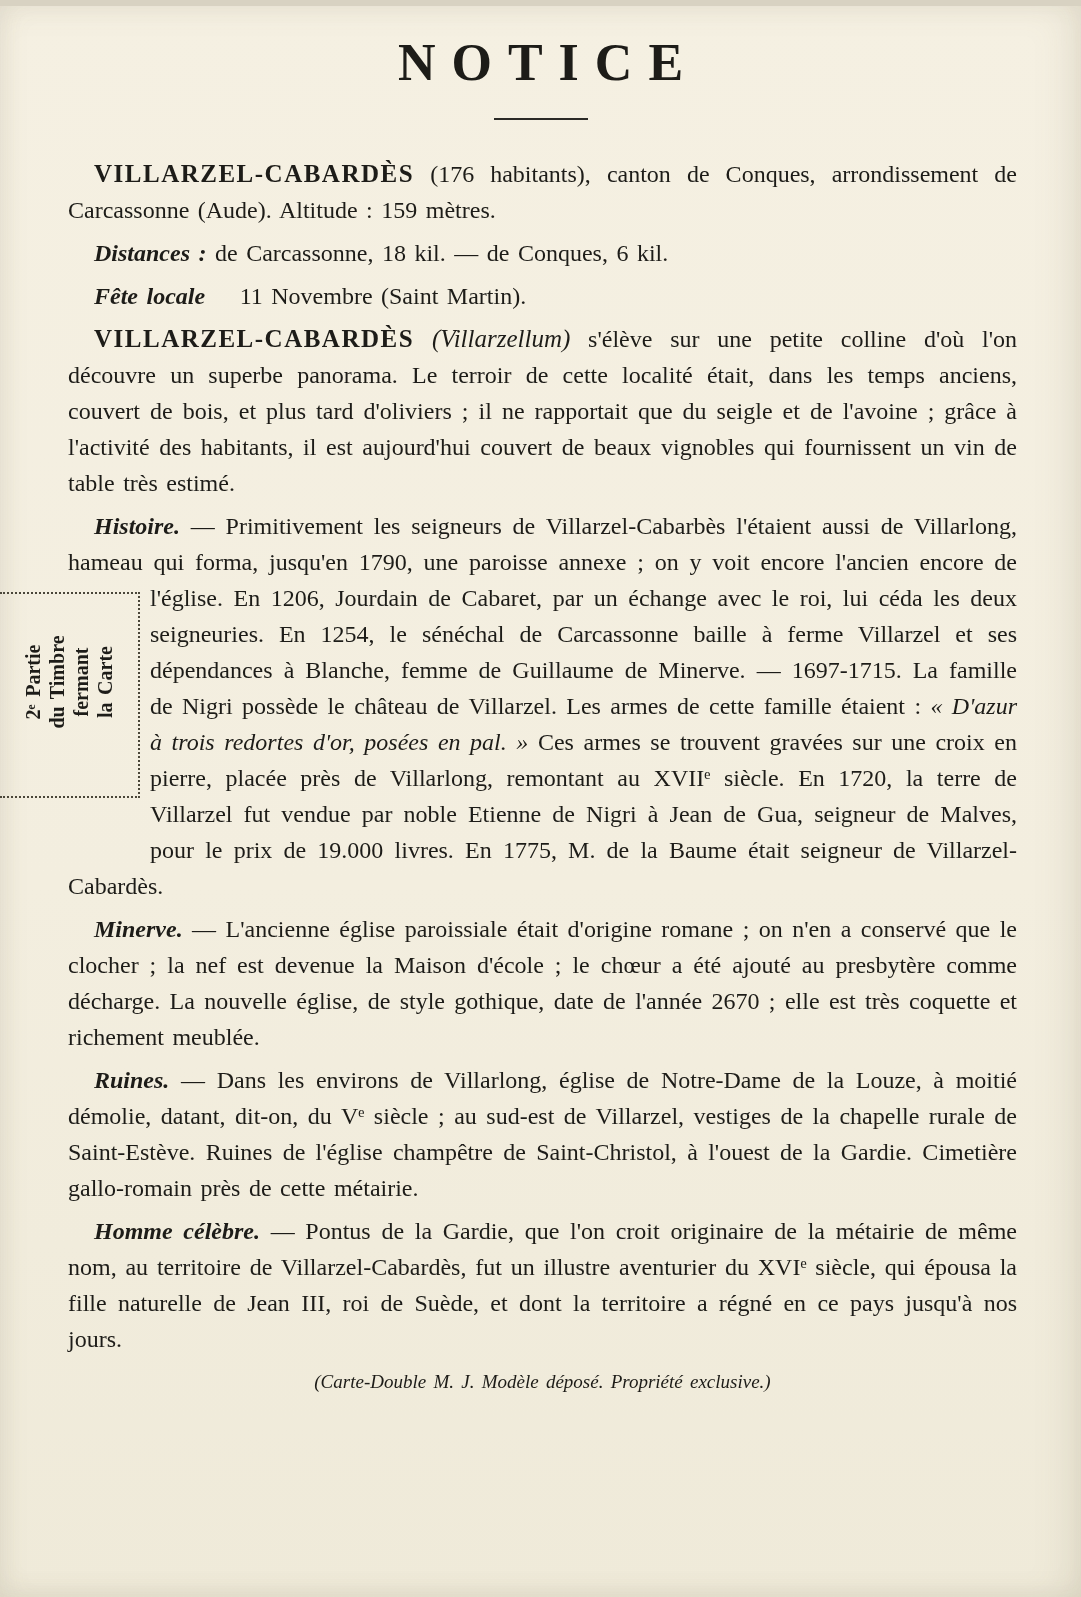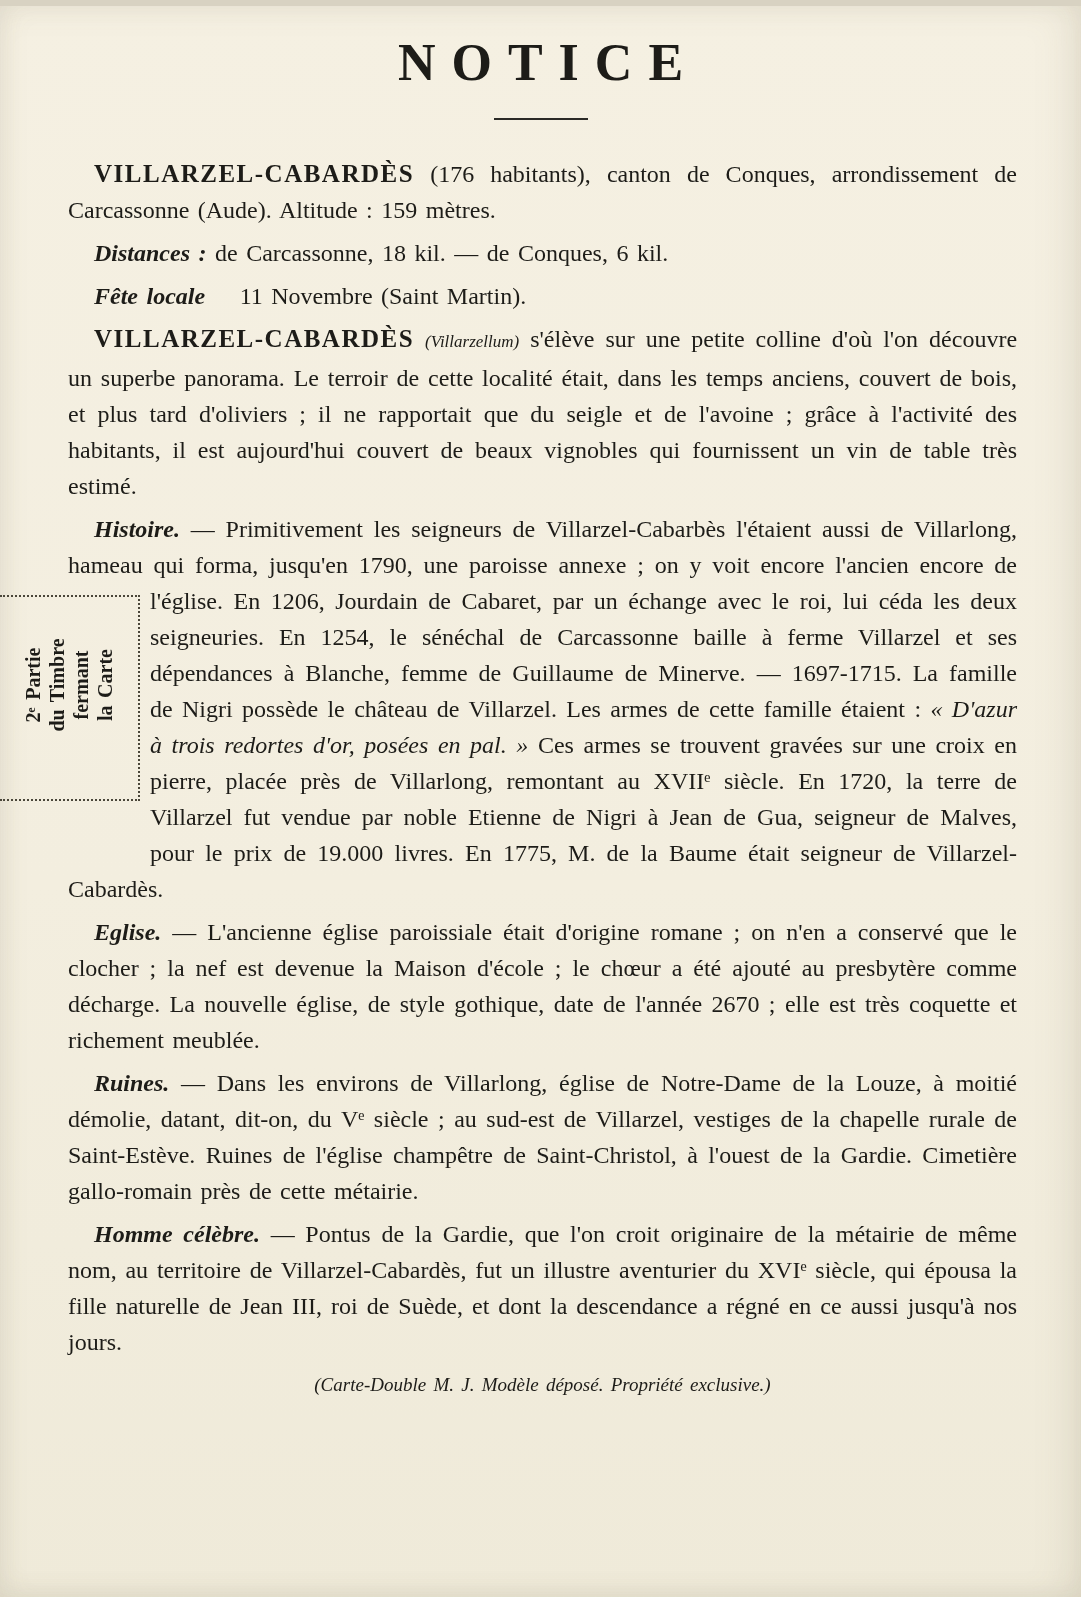--- a/index.html
+++ b/index.html
@@ -34,21 +34,21 @@
     text-align:justify;
     word-spacing:2.5px;
   }
   .para { margin:0 0 7px 0; text-indent:26px; }
   .lede-name {
     font-weight:bold;
     font-size:25px;
     letter-spacing:1.5px;
     white-space:nowrap;
   }
-  .latin { font-style:italic; font-size:17px; }
+  .latin { font-style:italic; font-size:25px; }
   .head { font-weight:bold; font-style:italic; }
   .quote { font-style:italic; }
   .fete-gap { display:inline-block; width:26px; }
   
   .margin-float {
     display:block;
     float:left;
     width:150px;
     height:288px;
     margin-left:-68px;
@@ -132,31 +132,31 @@
             <span class="note-line">la Carte</span>
           </span>
         </span>
       </span>
       <span>par un échange avec le roi, lui céda les deux seigneuries. En 1254, le sénéchal de Carcassonne baille à ferme Villarzel et ses dépendances à Blanche, femme de Guillaume de Minerve. — 1697-1715. La famille de Nigri possède le château de Villarzel. Les armes de cette famille étaient :</span>
       <span class="quote">« D'azur à trois redortes d'or, posées en pal. »</span>
       <span>Ces armes se trouvent gravées sur une croix en pierre, placée près de Villarlong, remontant au XVIIᵉ siècle. En 1720, la terre de Villarzel fut vendue par noble Etienne de Nigri à Jean de Gua, seigneur de Malves, pour le prix de 19.000 livres. En 1775, M. de la Baume était seigneur de Villarzel-Cabardès.</span>
     </p>
 
     <p class="para">
-      <span class="head">Eglise.</span>
+      <span class="head">Minerve.</span>
       <span>— L'ancienne église paroissiale était d'origine romane ; on n'en a conservé que le clocher ; la nef est devenue la Maison d'école ; le chœur a été ajouté au presbytère comme décharge. La nouvelle église, de style gothique, date de l'année 2670 ; elle est très coquette et richement meublée.</span>
     </p>
 
     <p class="para">
       <span class="head">Ruines.</span>
       <span>— Dans les environs de Villarlong, église de Notre-Dame de la Louze, à moitié démolie, datant, dit-on, du Vᵉ siècle ; au sud-est de Villarzel, vestiges de la chapelle rurale de Saint-Estève. Ruines de l'église champêtre de Saint-Christol, à l'ouest de la Gardie. Cimetière gallo-romain près de cette métairie.</span>
     </p>
 
     <p class="para">
       <span class="head">Homme célèbre.</span>
-      <span>— Pontus de la Gardie, que l'on croit originaire de la métairie de même nom, au territoire de Villarzel-Cabardès, fut un illustre aventurier du XVIᵉ siècle, qui épousa la fille naturelle de Jean III, roi de Suède, et dont la descendance a régné en ce aussi jusqu'à nos jours.</span>
+      <span>— Pontus de la Gardie, que l'on croit originaire de la métairie de même nom, au territoire de Villarzel-Cabardès, fut un illustre aventurier du XVIᵉ siècle, qui épousa la fille naturelle de Jean III, roi de Suède, et dont la territoire a régné en ce pays jusqu'à nos jours.</span>
     </p>
 
     <div class="footer">(Carte-Double M. J. Modèle déposé. Propriété exclusive.)</div>
   </div>
 
   <div class="fold-mark"></div>
 </div>
 
 </body></html>

